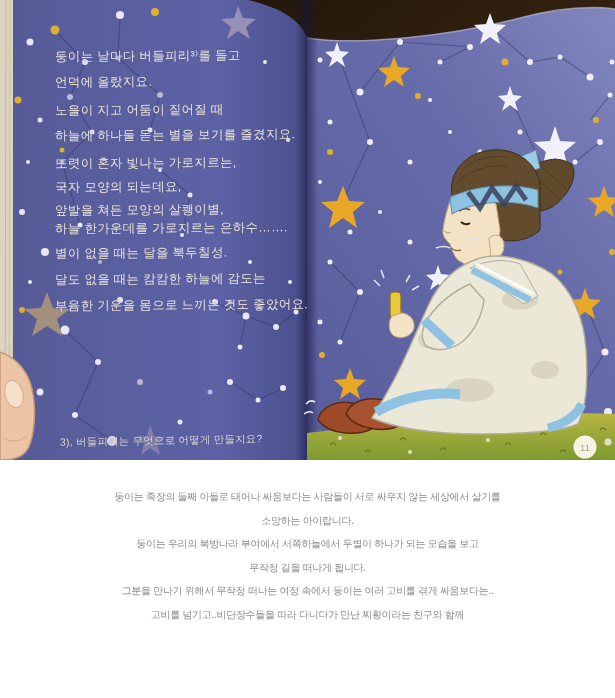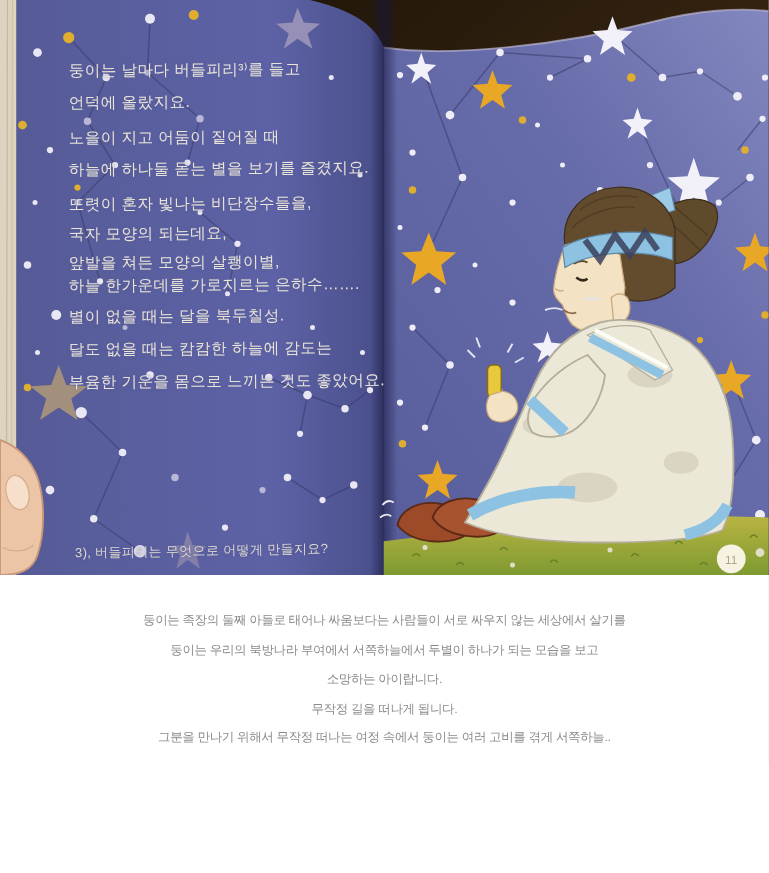--- a/index.html
+++ b/index.html
@@ -315,32 +315,33 @@
         <ellipse cx="14" cy="394" rx="9" ry="14" fill="#f6e0cb" stroke="#d8ab89" stroke-width="1" transform="rotate(-14 14 394)"></ellipse>
         <path d="M2,438 C10,442 20,442 27,436" stroke="#d8ab89" stroke-width="1" fill="none"></path>
       </g>
     </svg>
 
     <div class="poem">
       <div class="ln" style="top:50px">둥이는 날마다 버들피리³⁾를 들고</div>
       <div class="ln" style="top:76px">언덕에 올랐지요.</div>
       <div class="ln" style="top:104px">노을이 지고 어둠이 짙어질 때</div>
       <div class="ln" style="top:129px">하늘에 하나둘 돋는 별을 보기를 즐겼지요.</div>
-      <div class="ln" style="top:157px">또렷이 혼자 빛나는 비단장수들을,</div>
+      <div class="ln" style="top:157px">또렷이 혼자 빛나는 가로지르는,</div>
       <div class="ln" style="top:181px">국자 모양의 되는데요,</div>
       <div class="ln" style="top:204px">앞발을 쳐든 모양의 살쾡이별,</div>
       <div class="ln" style="top:222px">하늘 한가운데를 가로지르는 은하수…….</div>
       <div class="ln" style="top:247px">별이 없을 때는 달을 북두칠성.</div>
       <div class="ln" style="top:273px">달도 없을 때는 캄캄한 하늘에 감도는</div>
       <div class="ln" style="top:299px">부윰한 기운을 몸으로 느끼는 것도 좋았어요.</div>
     </div>
     <div class="footnote">3), 버들피리는 무엇으로 어떻게 만들지요?</div>
   </div>
 
   <div class="caption">
     <div>둥이는 족장의 둘째 아들로 태어나 싸움보다는 사람들이 서로 싸우지 않는 세상에서 살기를</div>
+    <div>소망하는 아이랍니다.</div>
     <div>둥이는 우리의 북방나라 부여에서 서쪽하늘에서 두별이 하나가 되는 모습을 보고</div>
-    <div>소망하는 아이랍니다.</div>
     <div>무작정 길을 떠나게 됩니다.</div>
-    <div>그분을 만나기 위해서 무작정 떠나는 여정 속에서 둥이는 여러 고비를 겪게 서쪽하늘..</div>
+    <div>그분을 만나기 위해서 무작정 떠나는 여정 속에서 둥이는 여러 고비를 겪게 싸움보다는..</div>
+    <div>고비를 넘기고..비단장수들을 따라 다니다가 만난 찌황이라는 친구와 함께</div>
   </div>
 
 </div>
 
 </body></html>

